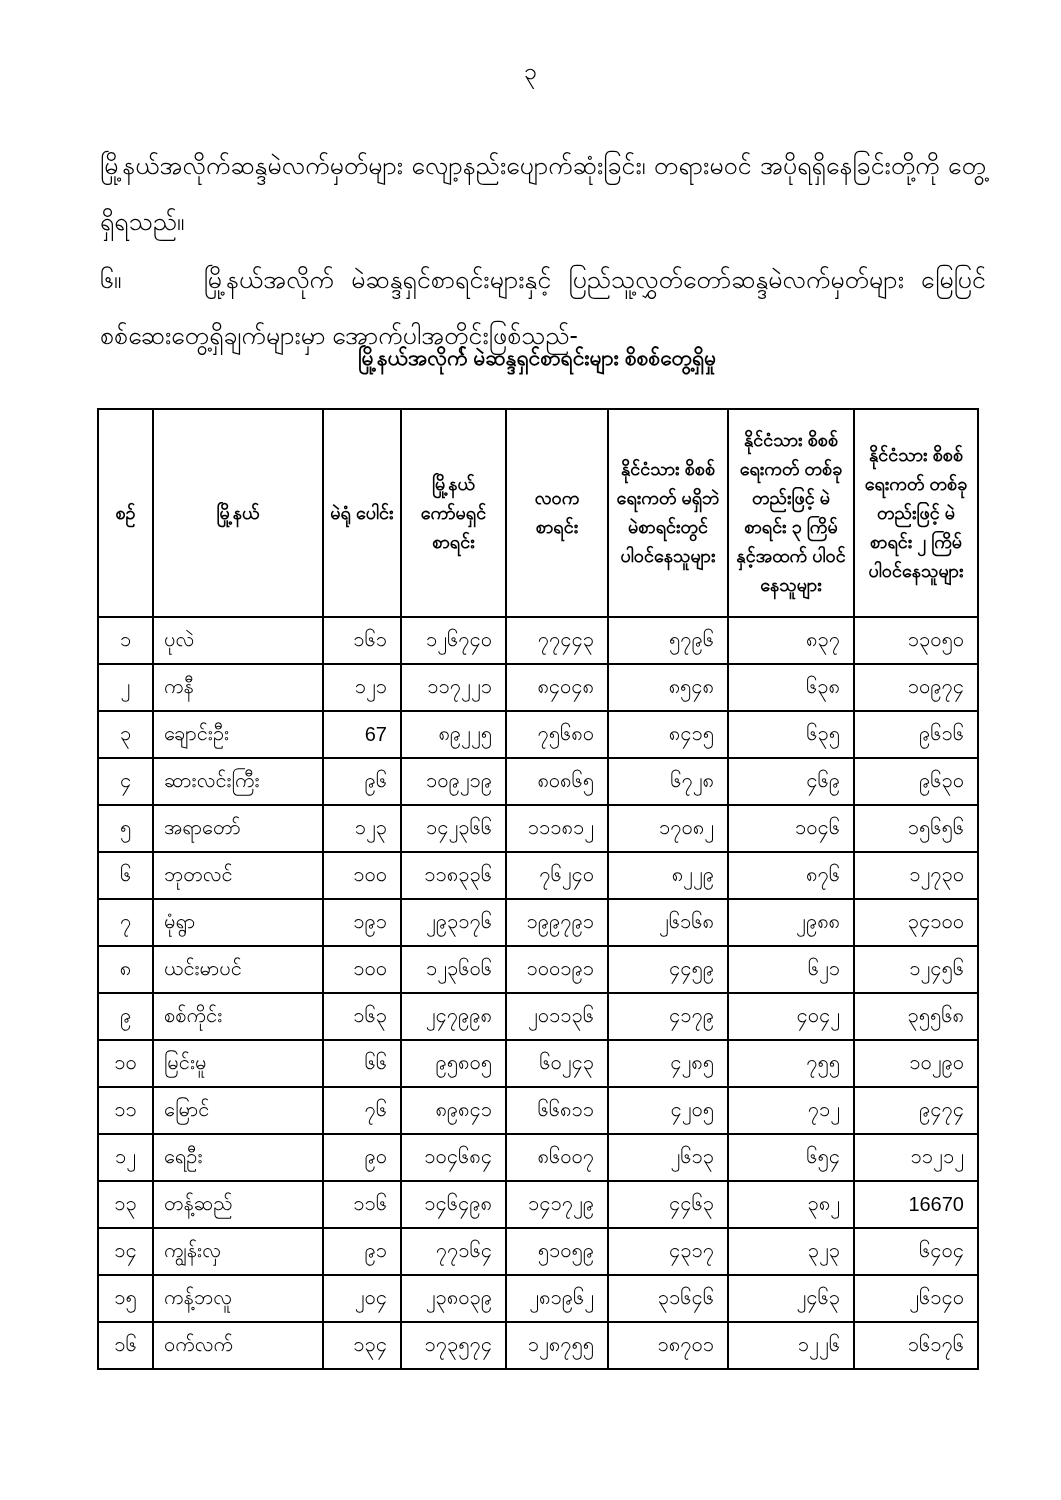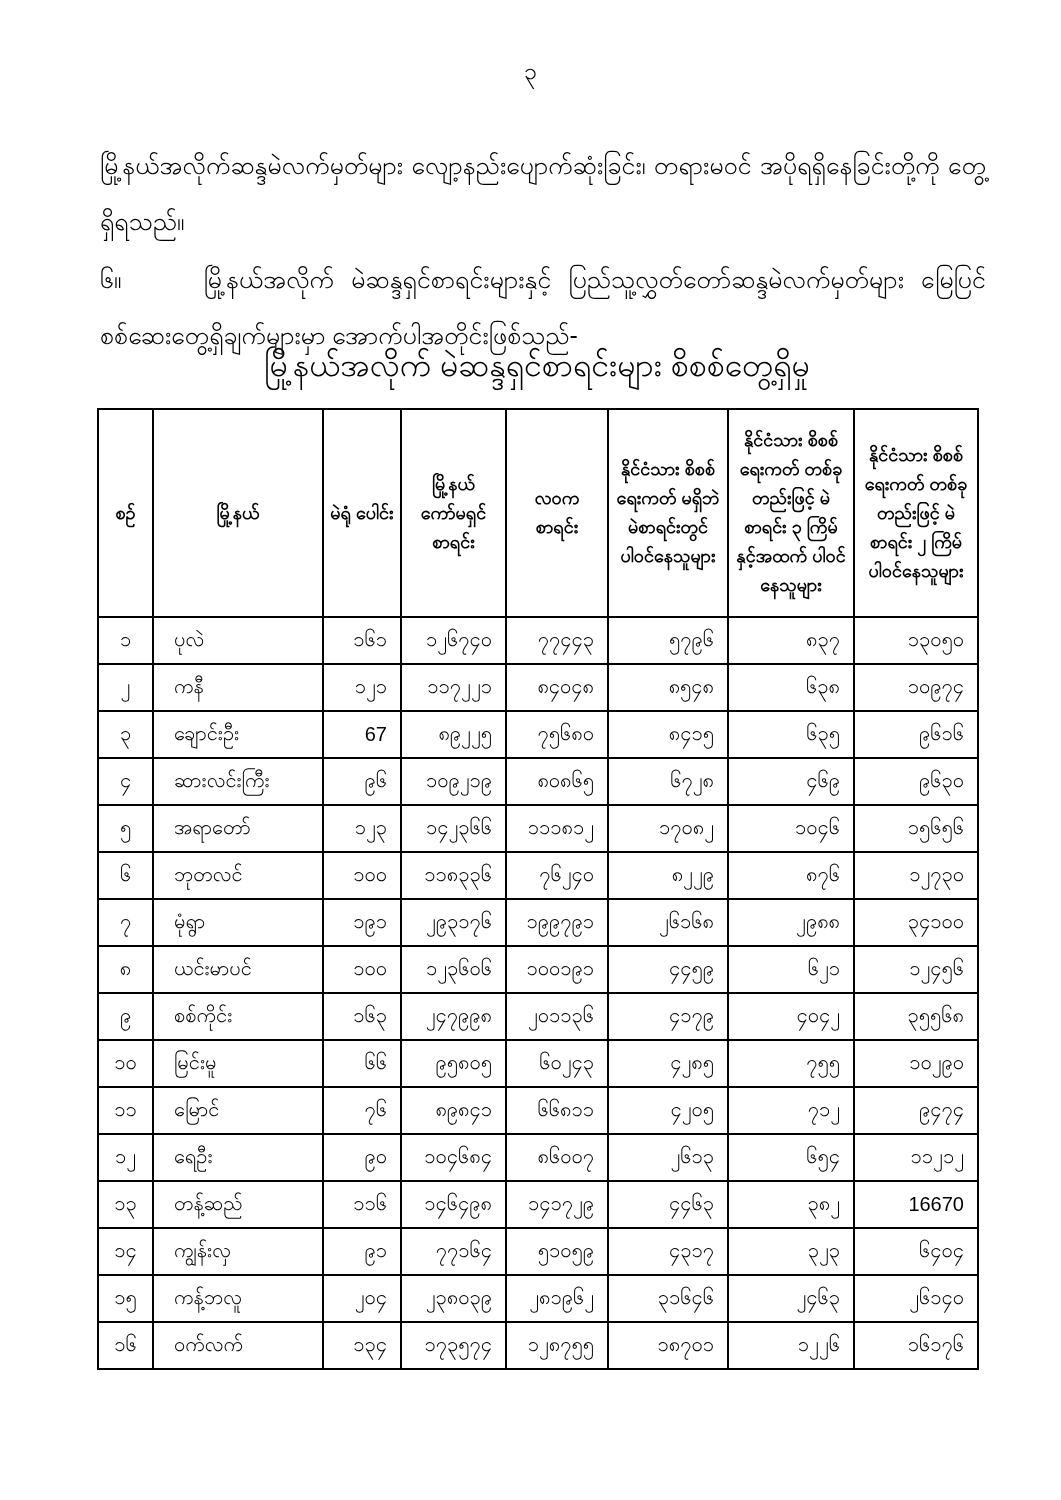--- a/index.html
+++ b/index.html
@@ -30,22 +30,22 @@
     color: #000;
   }
   .para-1 { top: 112px; }
   .para-2 { top: 226px; }
   .item-num { display: inline; }
   .tab-gap { display: inline-block; width: 82px; }
   .table-title {
     position: absolute;
     top: 344px; left: 97px; width: 880px;
     text-align: center;
-    font-weight: normal;
-    font-size: 32px;
+    font-weight: bold;
+    font-size: 21px;
   }
   table.main {
     position: absolute;
     top: 408px; left: 97px;
     width: 880px;
     border-collapse: collapse;
     table-layout: fixed;
     background: #fff;
   }
   table.main col.c1 { width: 55px; }
@@ -71,21 +71,21 @@
     padding: 4px 5px;
   }
   table.main td {
     height: 45px;
     font-size: 20px;
     vertical-align: middle;
     padding: 0 8px;
     white-space: nowrap;
   }
   table.main td:nth-child(1) { text-align: center; padding: 0; }
-  table.main td:nth-child(2) { text-align: left; padding-left: 20px; }
+  table.main td:nth-child(2) { text-align: left; padding-left: 10px; }
   table.main td:nth-child(n+3) { text-align: right; padding-right: 13px; }
 </style>
 </head>
 <body>
 
 <div class="page">
 
   <div class="page-num">၃</div>
 
   <p class="para para-1">မြို့နယ်အလိုက်ဆန္ဒမဲလက်မှတ်များ လျော့နည်းပျောက်ဆုံးခြင်း၊ တရားမဝင် အပိုရရှိနေခြင်းတို့ကို တွေ့ရှိရသည်။</p>

